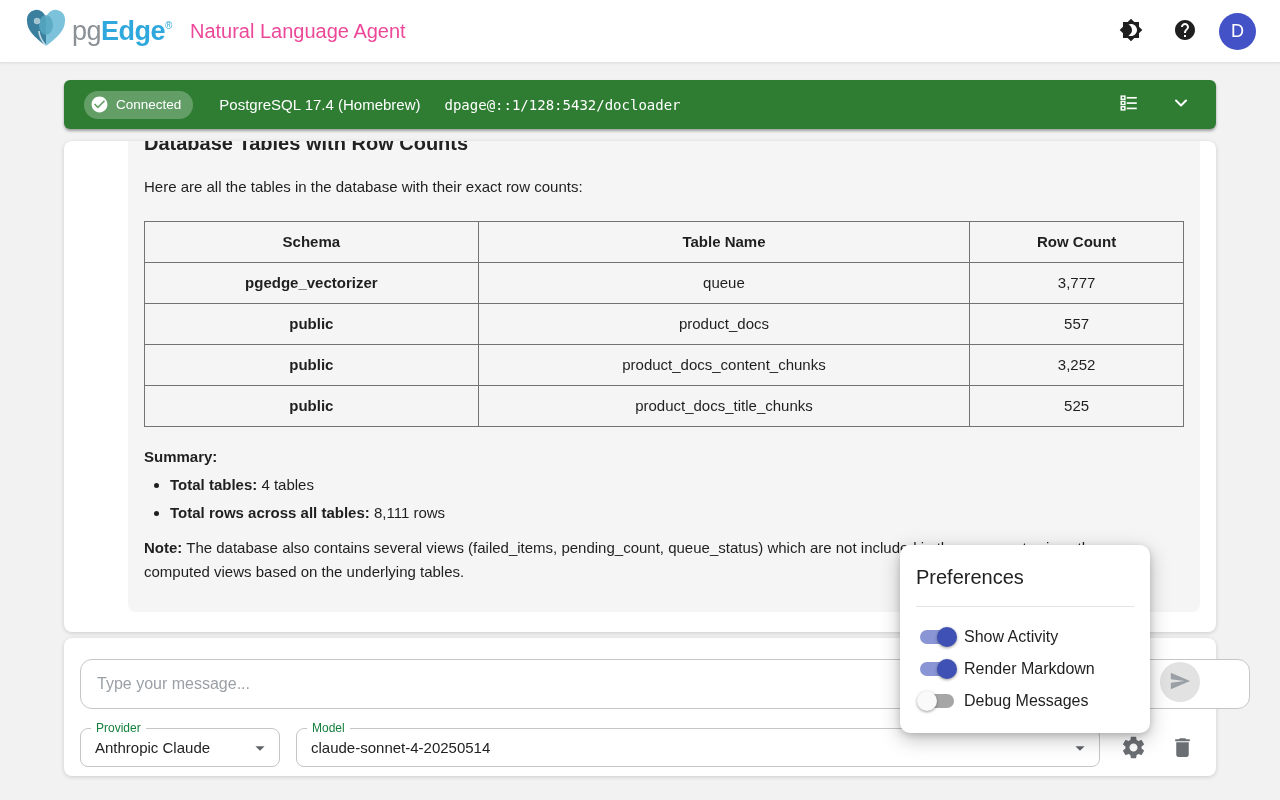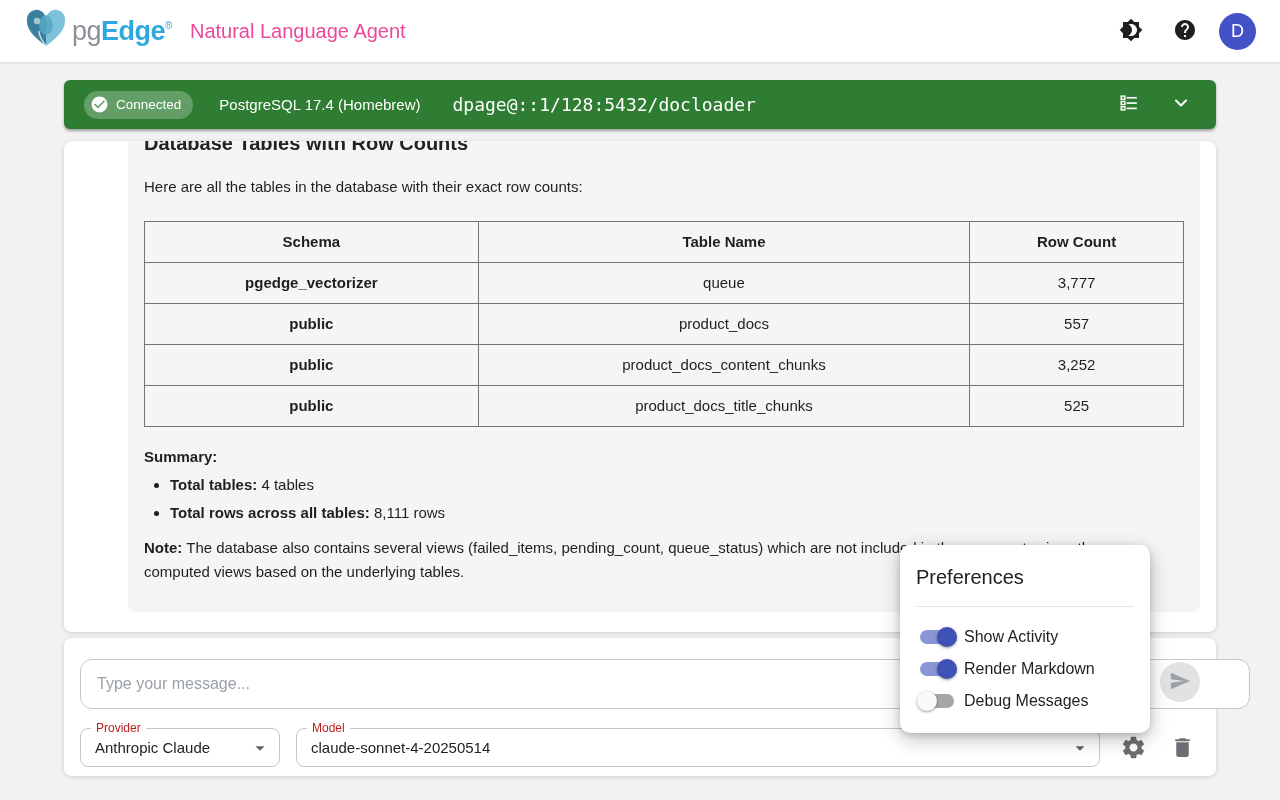--- a/index.html
+++ b/index.html
@@ -26,21 +26,21 @@
 
   
   .connbar { position:absolute; left:64px; top:80px; width:1152px; height:49px; background:#2e7d32;
              border-radius:6px; box-shadow:0 2px 3px rgba(0,0,0,.35); display:flex; align-items:center;
              padding:0 20px; z-index:4; }
   .chip { display:flex; align-items:center; gap:7px; background:rgba(255,255,255,.26);
           border-radius:15px; height:28px; padding:0 12px 0 6px; }
   .chip-label { color:#fff; font-size:13.5px; }
   .conn-server { color:#fff; font-size:15px; margin-left:26px; }
   .conn-string { color:#fff; font-family:"DejaVu Sans Mono","Liberation Mono",monospace;
-                 font-size:18px; margin-left:32px; }
+                 font-size:14px; margin-left:24px; }
   .connbar-right { margin-left:auto; display:flex; align-items:center; gap:22px; }
 
   
   .chat-panel { position:absolute; left:64px; top:141px; width:1152px; height:491px; background:#fff;
                 border-radius:8px; box-shadow:0 1px 4px rgba(0,0,0,.16); overflow:hidden; z-index:1; }
   .bubble { position:absolute; left:64px; top:-26px; width:1072px; height:497px; background:#f5f5f5;
             border-radius:8px; padding:16px; color:#1f1f1f; }
   .msg-heading { font-size:20px; font-weight:700; line-height:24px; color:#222; }
   .msg-intro { font-size:15px; line-height:24px; margin-top:20px; }
   .msg-table { border-collapse:collapse; width:1040px; margin-top:22px; font-size:15px; }
@@ -61,21 +61,21 @@
   .msg-input { position:absolute; left:16px; top:21px; width:1170px; height:50px;
                border:1px solid #c6c6c6; border-radius:12px; font-size:16px; padding:0 16px;
                color:#222; background:#fff; font-family:inherit; }
   .msg-input::placeholder { color:#9aa0a6; }
   .send-btn { position:absolute; left:1096px; top:24px; width:40px; height:40px; border-radius:50%;
               background:#e2e2e2; border:none; display:flex; align-items:center; justify-content:center;
               cursor:pointer; }
   .select-box { position:absolute; height:39px; border:1px solid #c6c6c6; border-radius:8px;
                 display:flex; align-items:center; padding:0 8px 0 14px; cursor:pointer; background:#fff; }
   .select-box .float-label { position:absolute; top:-8px; left:10px; background:#fff; padding:0 5px;
-                             font-size:12px; color:#b91c1c; line-height:14px; }
+                             font-size:12px; color:#15803d; line-height:14px; }
   .select-value { font-size:15px; color:#222; flex:1; white-space:nowrap; overflow:hidden; }
   .provider-select { left:16px; top:90px; width:200px; }
   .model-select { left:232px; top:90px; width:804px; }
   .tool-btn { position:absolute; top:93px; width:36px; height:36px; border:none; background:transparent;
               display:flex; align-items:center; justify-content:center; cursor:pointer; }
   .gear-btn { left:1051px; } .trash-btn { left:1100px; }
 
   
   .popup { position:absolute; left:900px; top:545px; width:250px; height:188px; background:#fff;
            border-radius:10px; box-shadow:0 6px 20px rgba(0,0,0,.25), 0 2px 6px rgba(0,0,0,.15);

